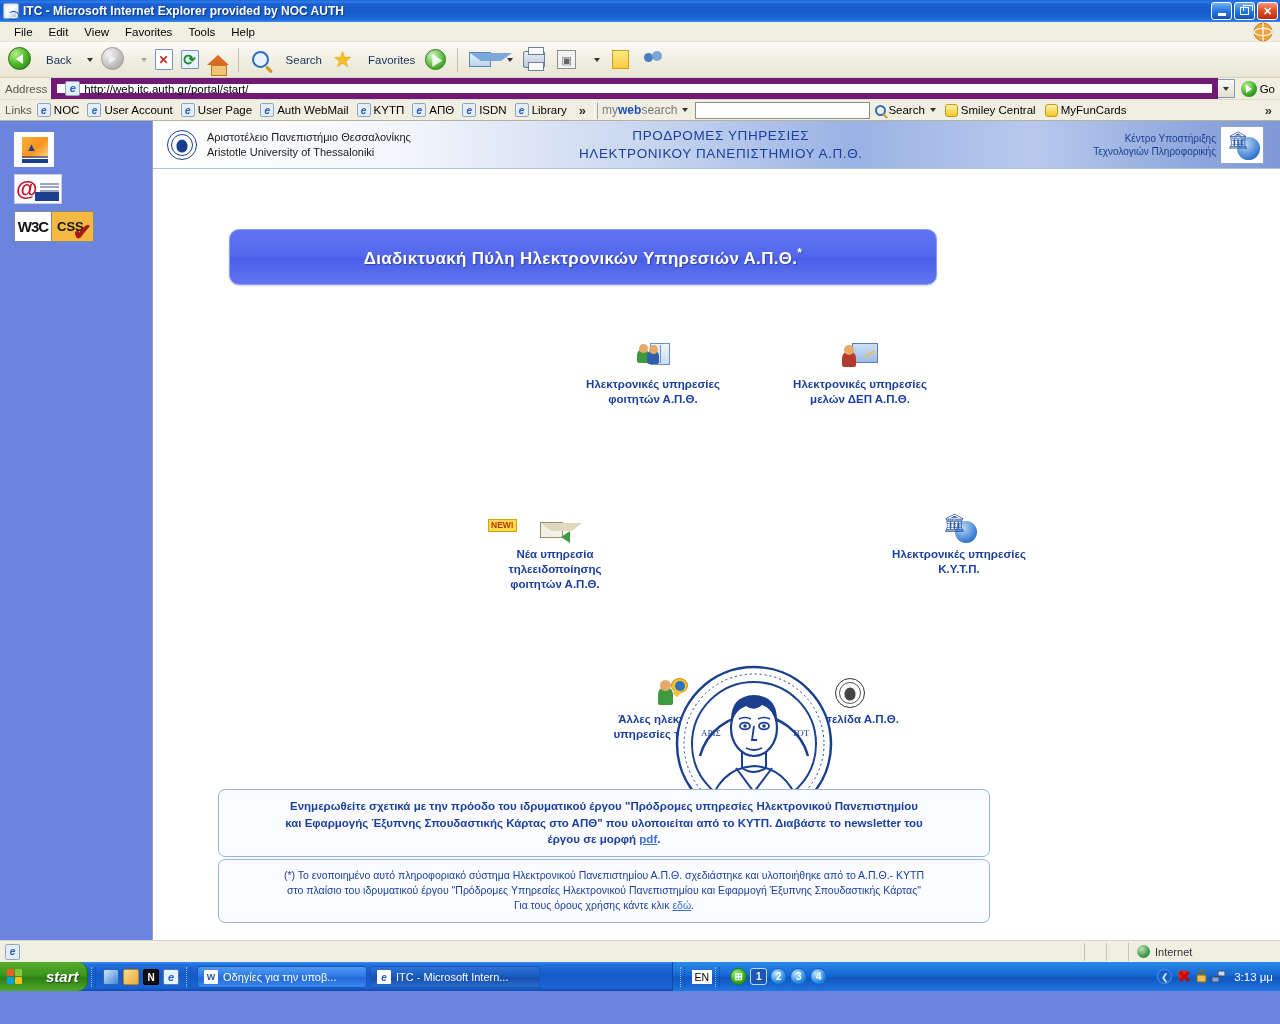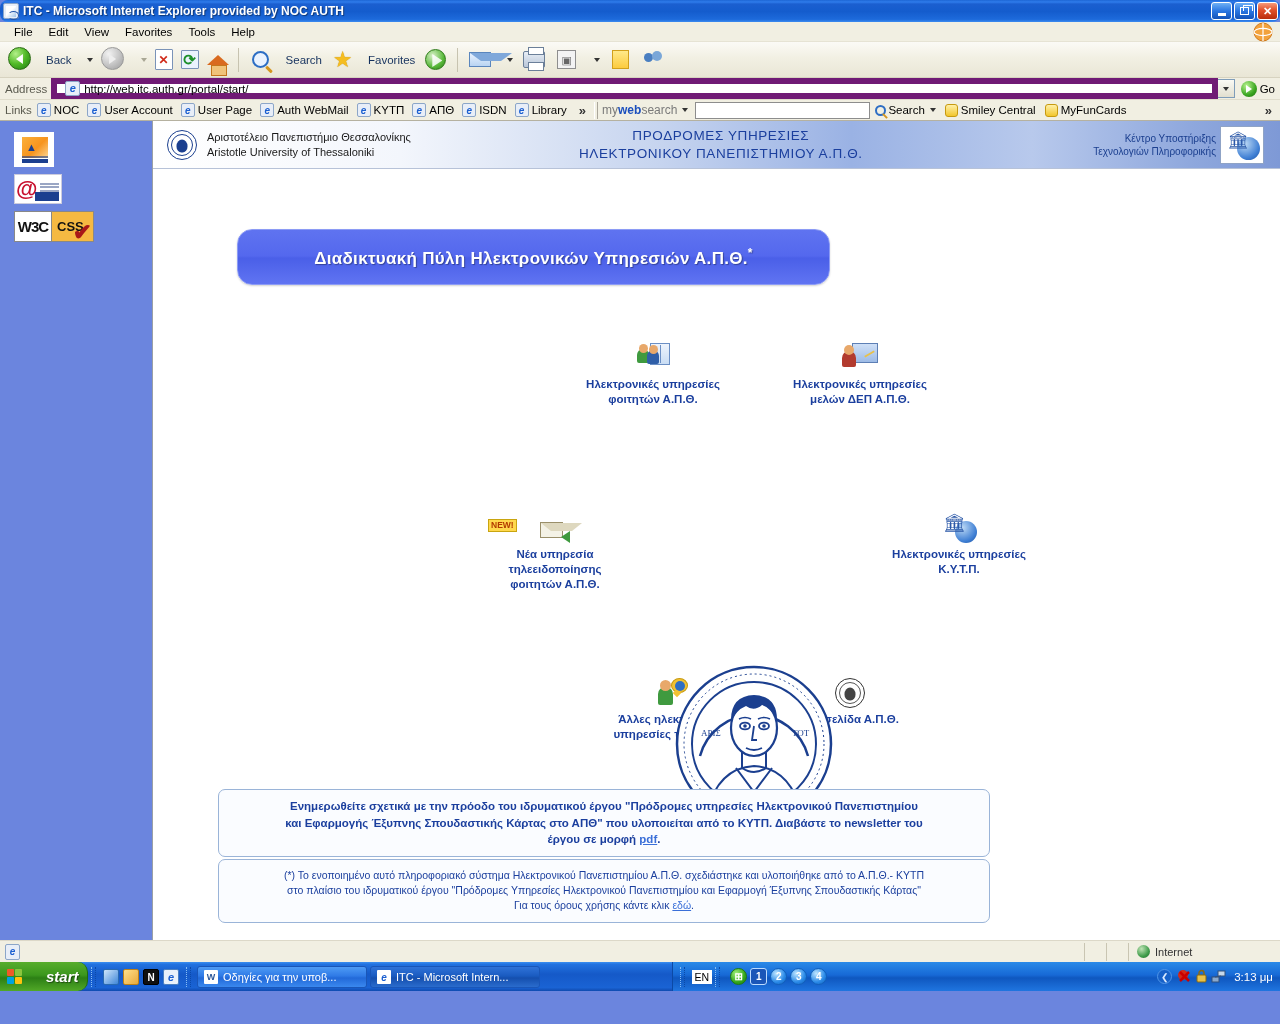--- a/index.html
+++ b/index.html
@@ -11,21 +11,20 @@
     background: #6b85de;
   }
 
   
   .titlebar {
     height: 22px;
     background: linear-gradient(180deg, #1d66d4 0%, #2f7cec 9%, #1b5fd0 18%, #145ccd 52%, #1d6adb 88%, #3d8bf0 100%);
     display: flex; align-items: center;
     padding: 0 2px 0 3px;
     position: relative;
-    border-radius: 8px;
   }
   .titlebar-icon {
     width: 16px; height: 16px;
     background: #e8eef8;
     border: 1px solid #8ca6c8;
     border-radius: 2px;
     margin-right: 4px;
     position: relative; flex: none;
   }
   .titlebar-icon::before {
@@ -230,23 +229,23 @@
     position:absolute;right:16px;top:50%;transform:translateY(-50%);
     width:44px;height:38px;background:#fff;border:1px solid #8fa3c6;display:flex;align-items:center;justify-content:center;
   }
   .kytp-inner{position:relative;width:36px;height:30px;}
   .kytp-inner .glb{position:absolute;right:0;bottom:0;width:23px;height:23px;border-radius:50%;background:radial-gradient(circle at 35% 30%,#bcd9f5,#3f7fd4 65%,#1b4f9e);}
   .kytp-inner .tmp{position:absolute;left:3px;top:2px;width:22px;height:18px;color:#2b58a8;font-size:17px;line-height:18px;text-align:center;}
 
   .main-area { flex:1; background:#fff; position:relative; overflow:hidden; }
 
   .banner {
-    position:absolute; left:84px; top:60px; width:593px; height:56px;
+    position:absolute; left:76px; top:60px; width:708px; height:56px;
     background:linear-gradient(180deg,#5f73f0 0%,#5468ee 48%,#4a5fe8 52%,#6074f2 100%);
-    border:1px solid #8c9bf5; border-radius:15px;
+    border:1px solid #8c9bf5; border-radius:10px;
     display:flex; align-items:center; justify-content:center;
     box-shadow: 0 1px 2px rgba(0,0,0,.18);
   }
   .banner-text{
     color:#fff;font-size:17px;font-weight:bold;letter-spacing:.3px;
     text-shadow:1px 1px 1px rgba(0,0,0,.35); white-space:nowrap;
   }
   .banner-text sup{font-size:12px;vertical-align:super;}
 
   .svc { position:absolute; text-align:center; width:170px; }

